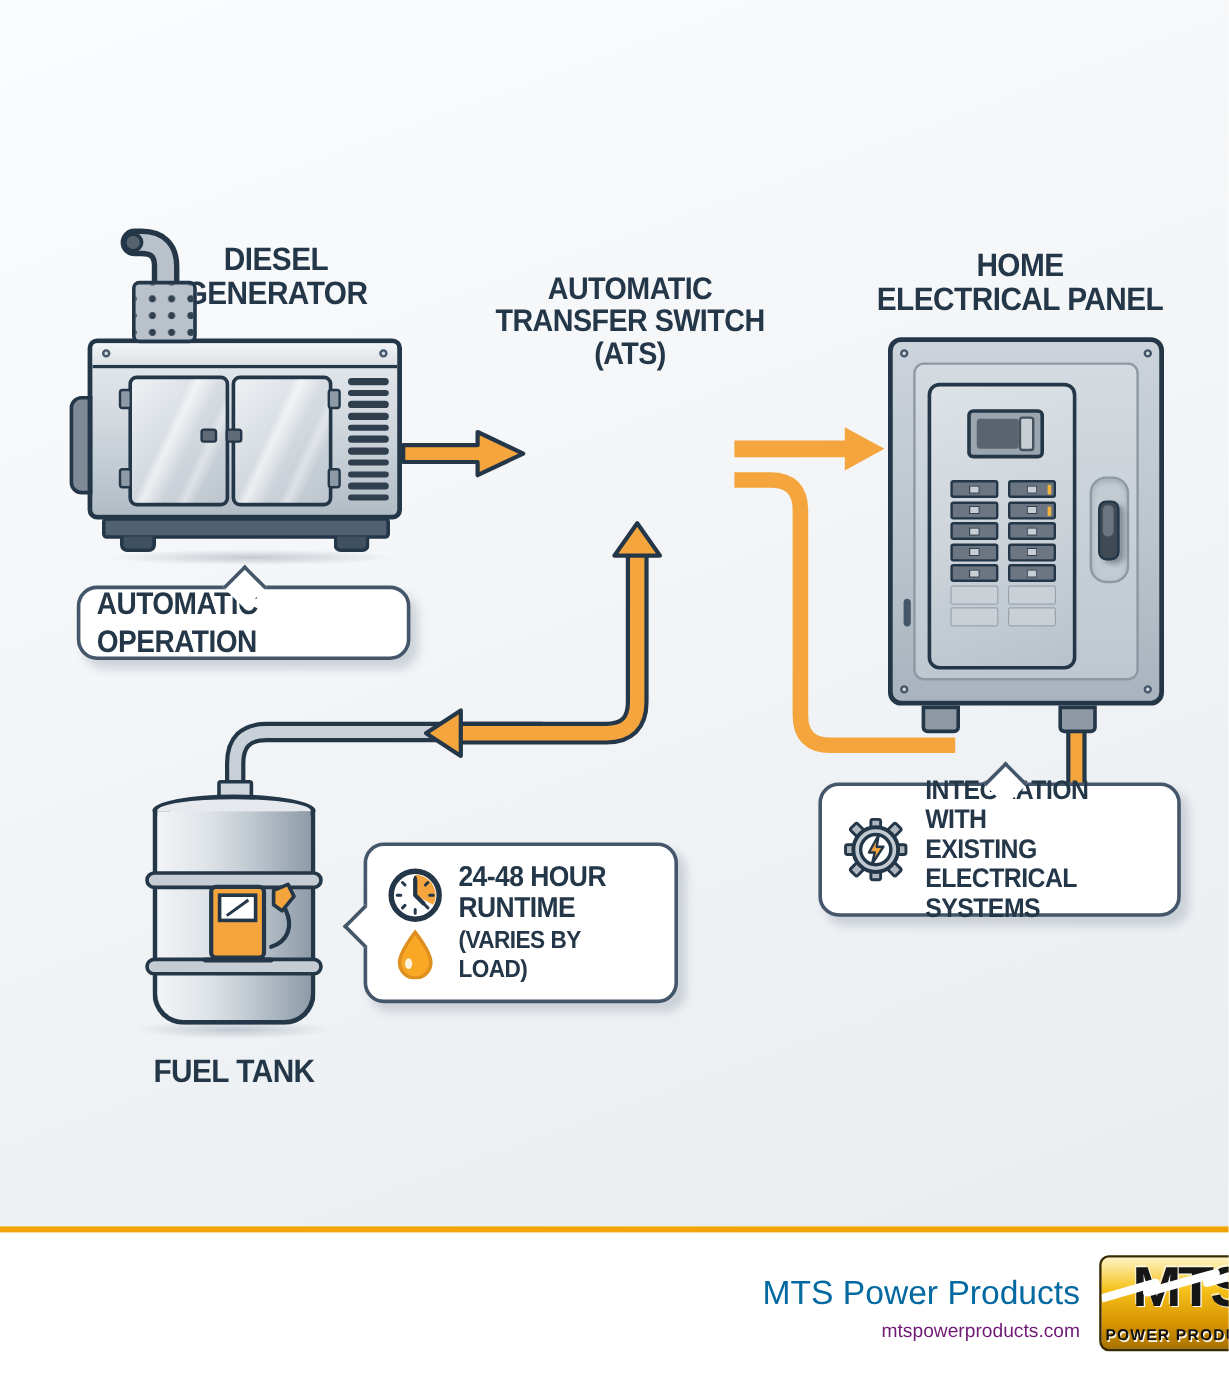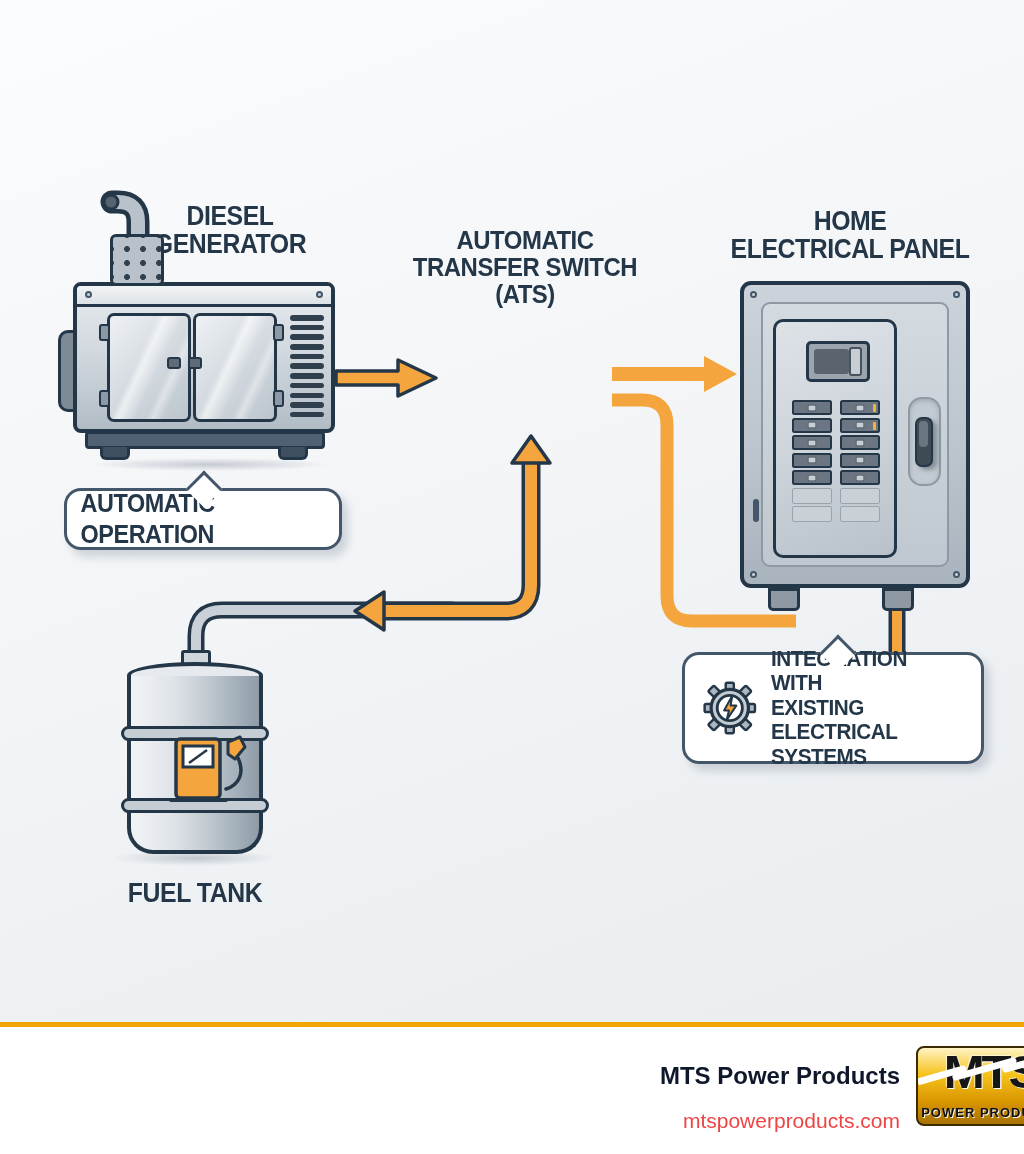--- a/index.html
+++ b/index.html
@@ -115,22 +115,22 @@
   .co-fuel{left:303px;top:702px;width:262px;height:134px;display:flex;align-items:center;gap:12px;padding:10px 8px 10px 16px;}
   .co-fuel .icons{display:flex;flex-direction:column;align-items:center;gap:4px;}
   .co-fuel .txt1{font-size:24px;font-weight:bold;line-height:26px;letter-spacing:-.5px;white-space:pre-line;transform:scaleX(.92);transform-origin:left;}
   .co-fuel .txt2{font-size:20.5px;font-weight:600;letter-spacing:-.5px;margin-top:2px;transform:scaleX(.92);transform-origin:left;}
   .co-panel{left:682px;top:652px;width:302px;height:112px;display:flex;align-items:center;gap:14px;padding:10px 10px 10px 18px;}
   .co-panel .txt{font-size:22.5px;font-weight:bold;line-height:24.5px;letter-spacing:-.5px;white-space:pre-line;transform:scaleX(.92);transform-origin:left;}
   
   .footer-bar{left:0;top:1022px;width:1024px;height:5px;background:var(--amber);z-index:2;}
   .footer-area{left:0;top:1027px;width:1024px;height:127px;background:#fff;z-index:1;}
   .brand{left:540px;top:1062px;width:360px;text-align:right;z-index:3;}
-  .brand .b1{font-size:24px;font-weight:bold;color:#0f172a;}
-  .brand .b2{font-size:21px;color:#ef4444;margin-top:19px;}
+  .brand .b1{font-size:28px;font-weight:normal;color:#0369a1;}
+  .brand .b2{font-size:16px;color:#701a75;margin-top:7px;}
   .logo{left:916px;top:1046px;width:150px;height:80px;z-index:3;border-radius:8px;overflow:hidden;
     background:linear-gradient(180deg,#fff3c4 0%,#f6c21a 35%,#d89400 72%,#a87200 100%);
     border:2px solid #3a2c00;}
   .logo-big{position:absolute;left:0;top:-4px;width:100%;text-align:center;
     font-size:47px;font-weight:900;letter-spacing:-3px;color:#161616;
     text-shadow:1px 1px 0 #fff,-1px -1px 0 rgba(255,255,255,.6);transform:scaleX(1.05);}
   .logo-sub{position:absolute;left:0;bottom:4px;width:100%;text-align:center;
     font-size:13px;font-weight:bold;letter-spacing:1px;color:#111;
     text-shadow:1px 1px 0 rgba(255,255,255,.9);}
 </style>
@@ -289,20 +289,42 @@
       <path d="M70 26 C77 41 71 53 58 57" stroke="#243749" stroke-width="3.5" stroke-linecap="round"></path>
     </svg>
     <div class="abs shadow" style="left:113px;top:850px;width:164px;height:16px;"></div>
     <div class="abs fuel-label">FUEL TANK</div>
 
     <div class="callout co-gen">
       <span class="ptr ptr-up" style="left:124px;"></span>
       <span class="txt">AUTOMATIC OPERATION</span>
     </div>
 
+    <div class="callout co-fuel">
+      <span class="ptr ptr-left" style="top:54px;"></span>
+      <span class="icons">
+        <svg width="48" height="48" viewBox="0 0 48 48" fill="none">
+          <circle cx="24" cy="24" r="20" fill="#fff" stroke="#243749" stroke-width="4.5"></circle>
+          <path d="M24 24 L24 7 A17 17 0 0 1 39 32 Z" fill="#F5A53E"></path>
+          <g stroke="#243749" stroke-width="2.5" stroke-linecap="round">
+            <path d="M24 9 V12 M39 24 H36 M24 39 V36 M9 24 H12 M13.4 13.4 L15.5 15.5 M34.6 13.4 L32.5 15.5 M13.4 34.6 L15.5 32.5 M34.6 34.6 L32.5 32.5"></path>
+          </g>
+          <path d="M24 24 V11 M24 24 L31 31" stroke="#243749" stroke-width="3.5" stroke-linecap="round"></path>
+        </svg>
+        <svg width="34" height="42" viewBox="0 0 34 42" fill="none">
+          <path d="M17 3 C17 3 4 19 4 28 A13 13 0 0 0 30 28 C30 19 17 3 17 3 Z" fill="#F9A826" stroke="#DE8F1E" stroke-width="3"></path>
+          <ellipse cx="11.5" cy="29" rx="3" ry="4.5" fill="#fff" opacity=".85"></ellipse>
+        </svg>
+      </span>
+      <span>
+        <div class="txt1">24-48 HOUR
+RUNTIME</div>
+        <div class="txt2">(VARIES BY LOAD)</div>
+      </span>
+    </div>
 
     <div class="callout co-panel">
       <span class="ptr ptr-up" style="left:140px;"></span>
       <svg width="66" height="66" viewBox="0 0 66 66" fill="none">
         <g fill="#AEB7C0" stroke="#243749" stroke-width="3">
           <rect x="28" y="2" width="10" height="12" rx="2"></rect>
           <rect x="28" y="52" width="10" height="12" rx="2"></rect>
           <rect x="2" y="28" width="12" height="10" rx="2"></rect>
           <rect x="52" y="28" width="12" height="10" rx="2"></rect>
           <rect x="8" y="8" width="12" height="10" rx="2" transform="rotate(45 14 13)"></rect>

